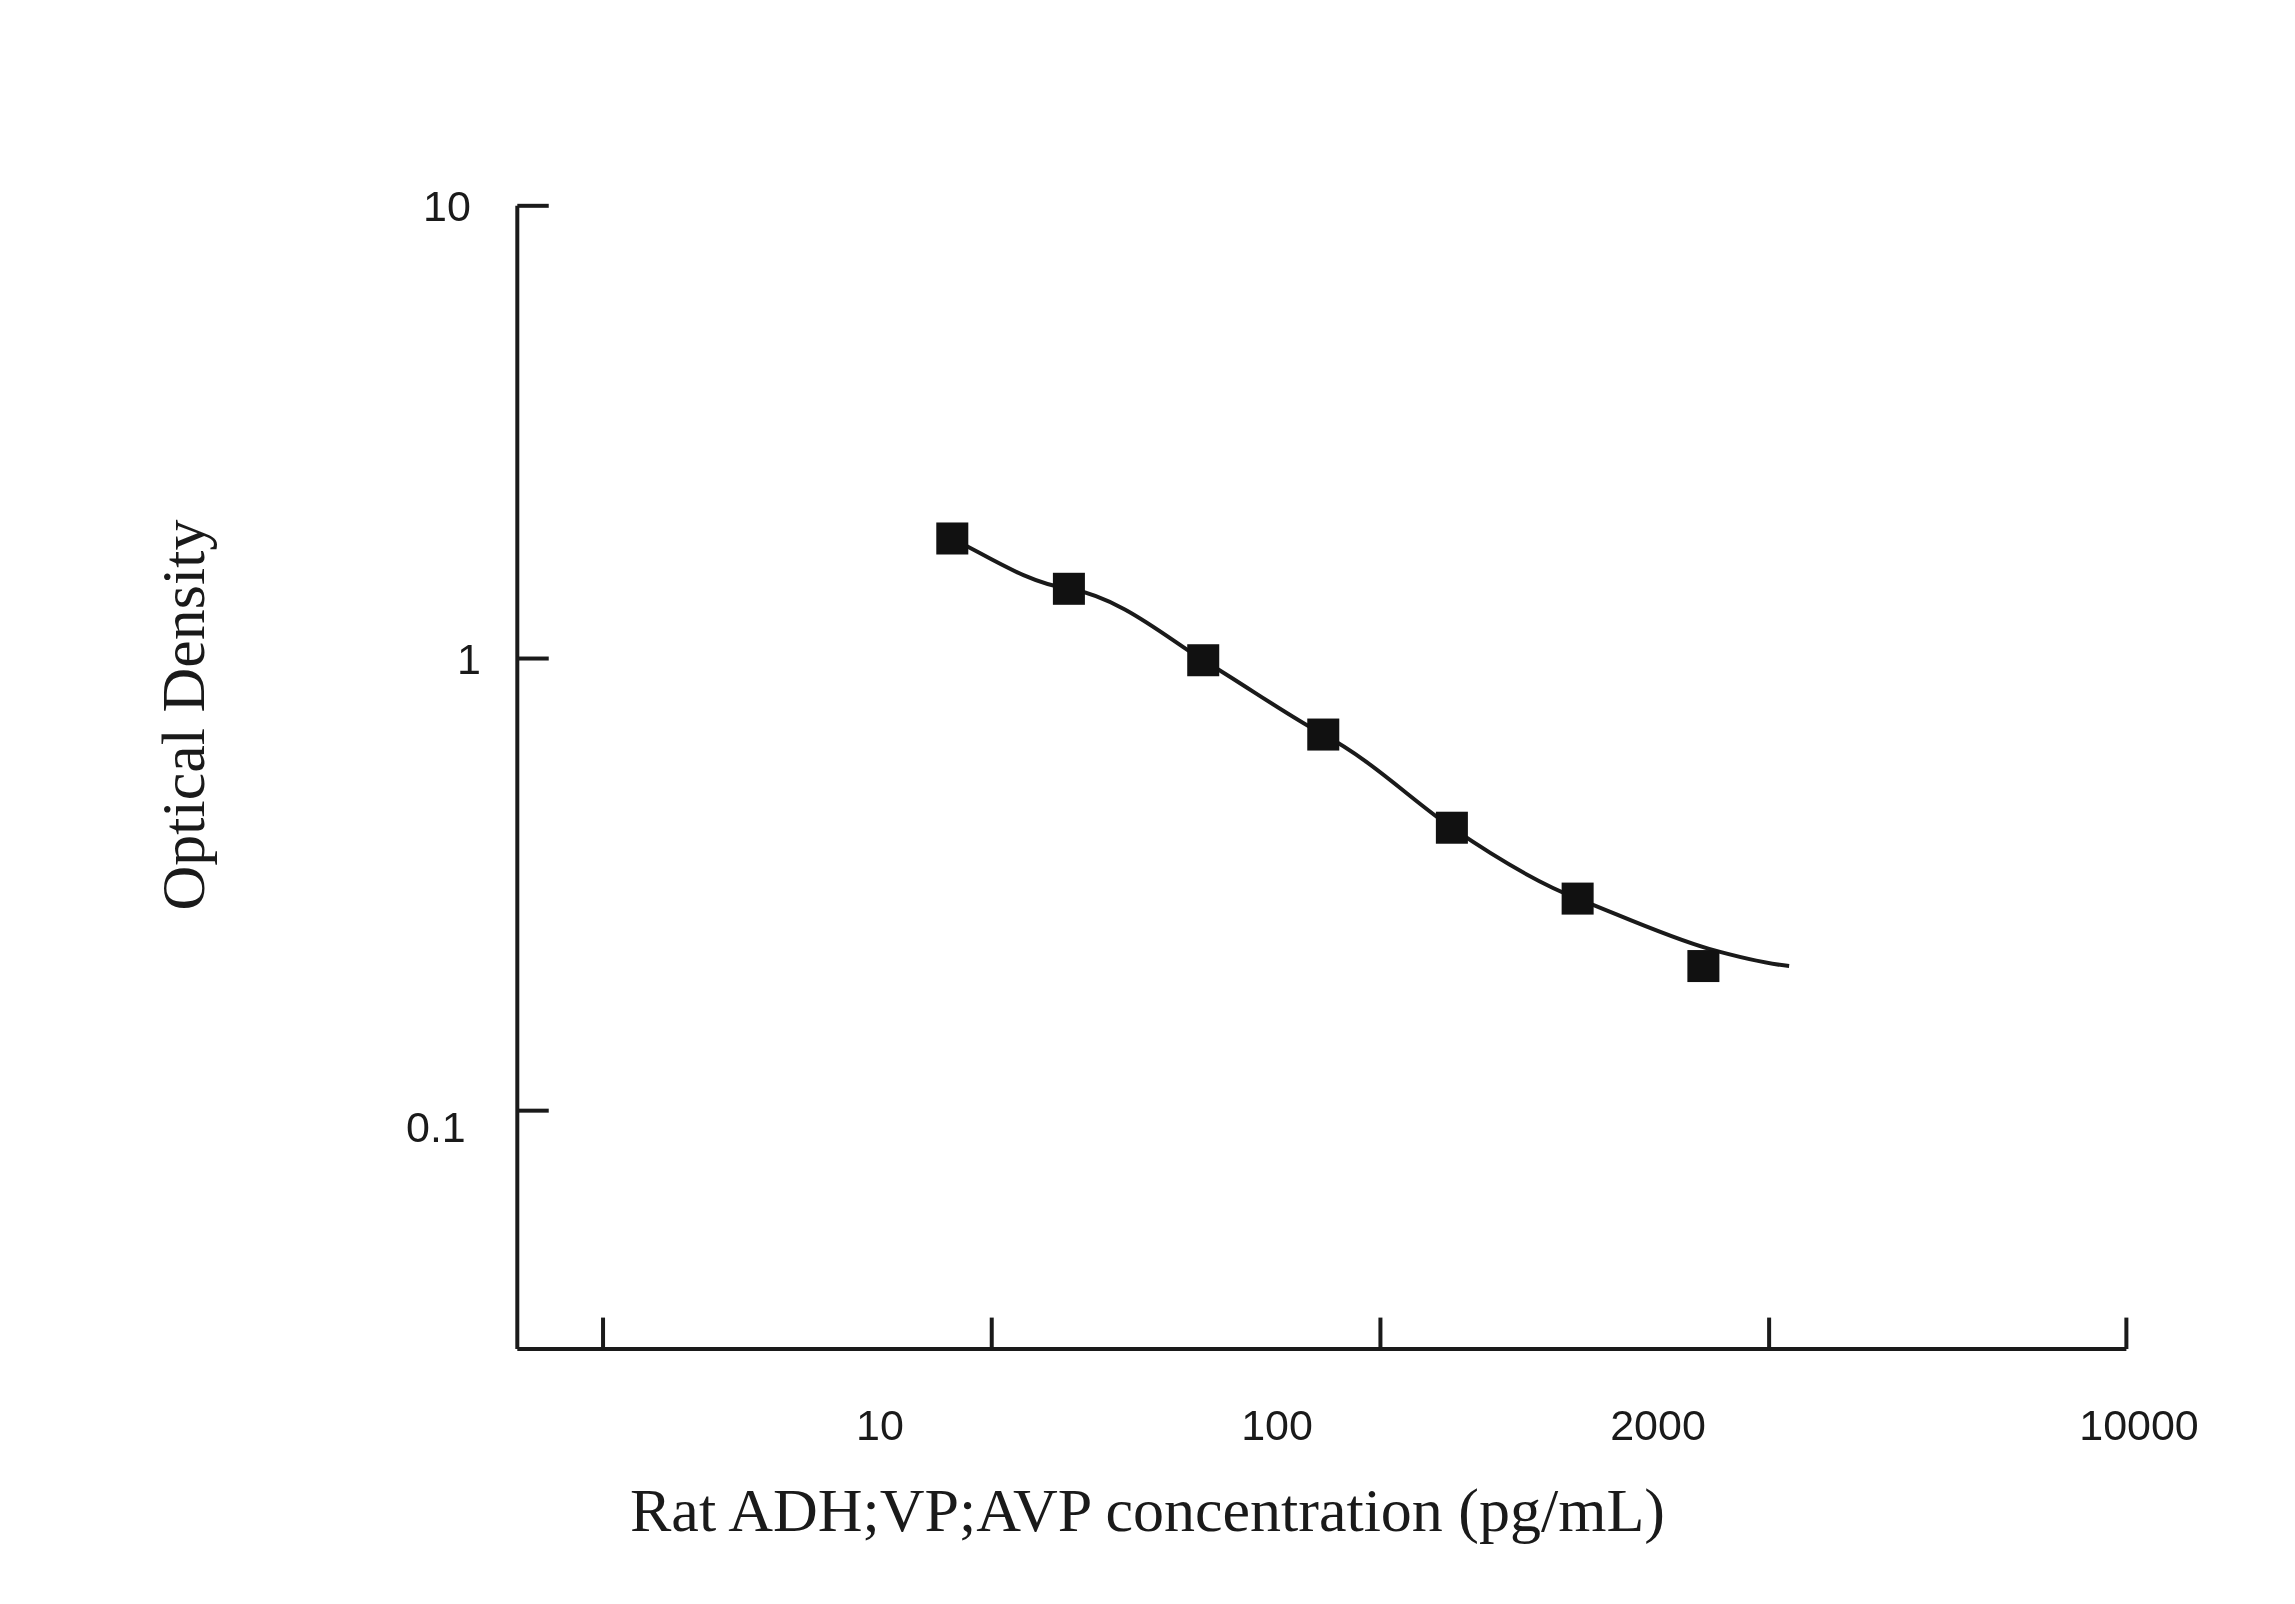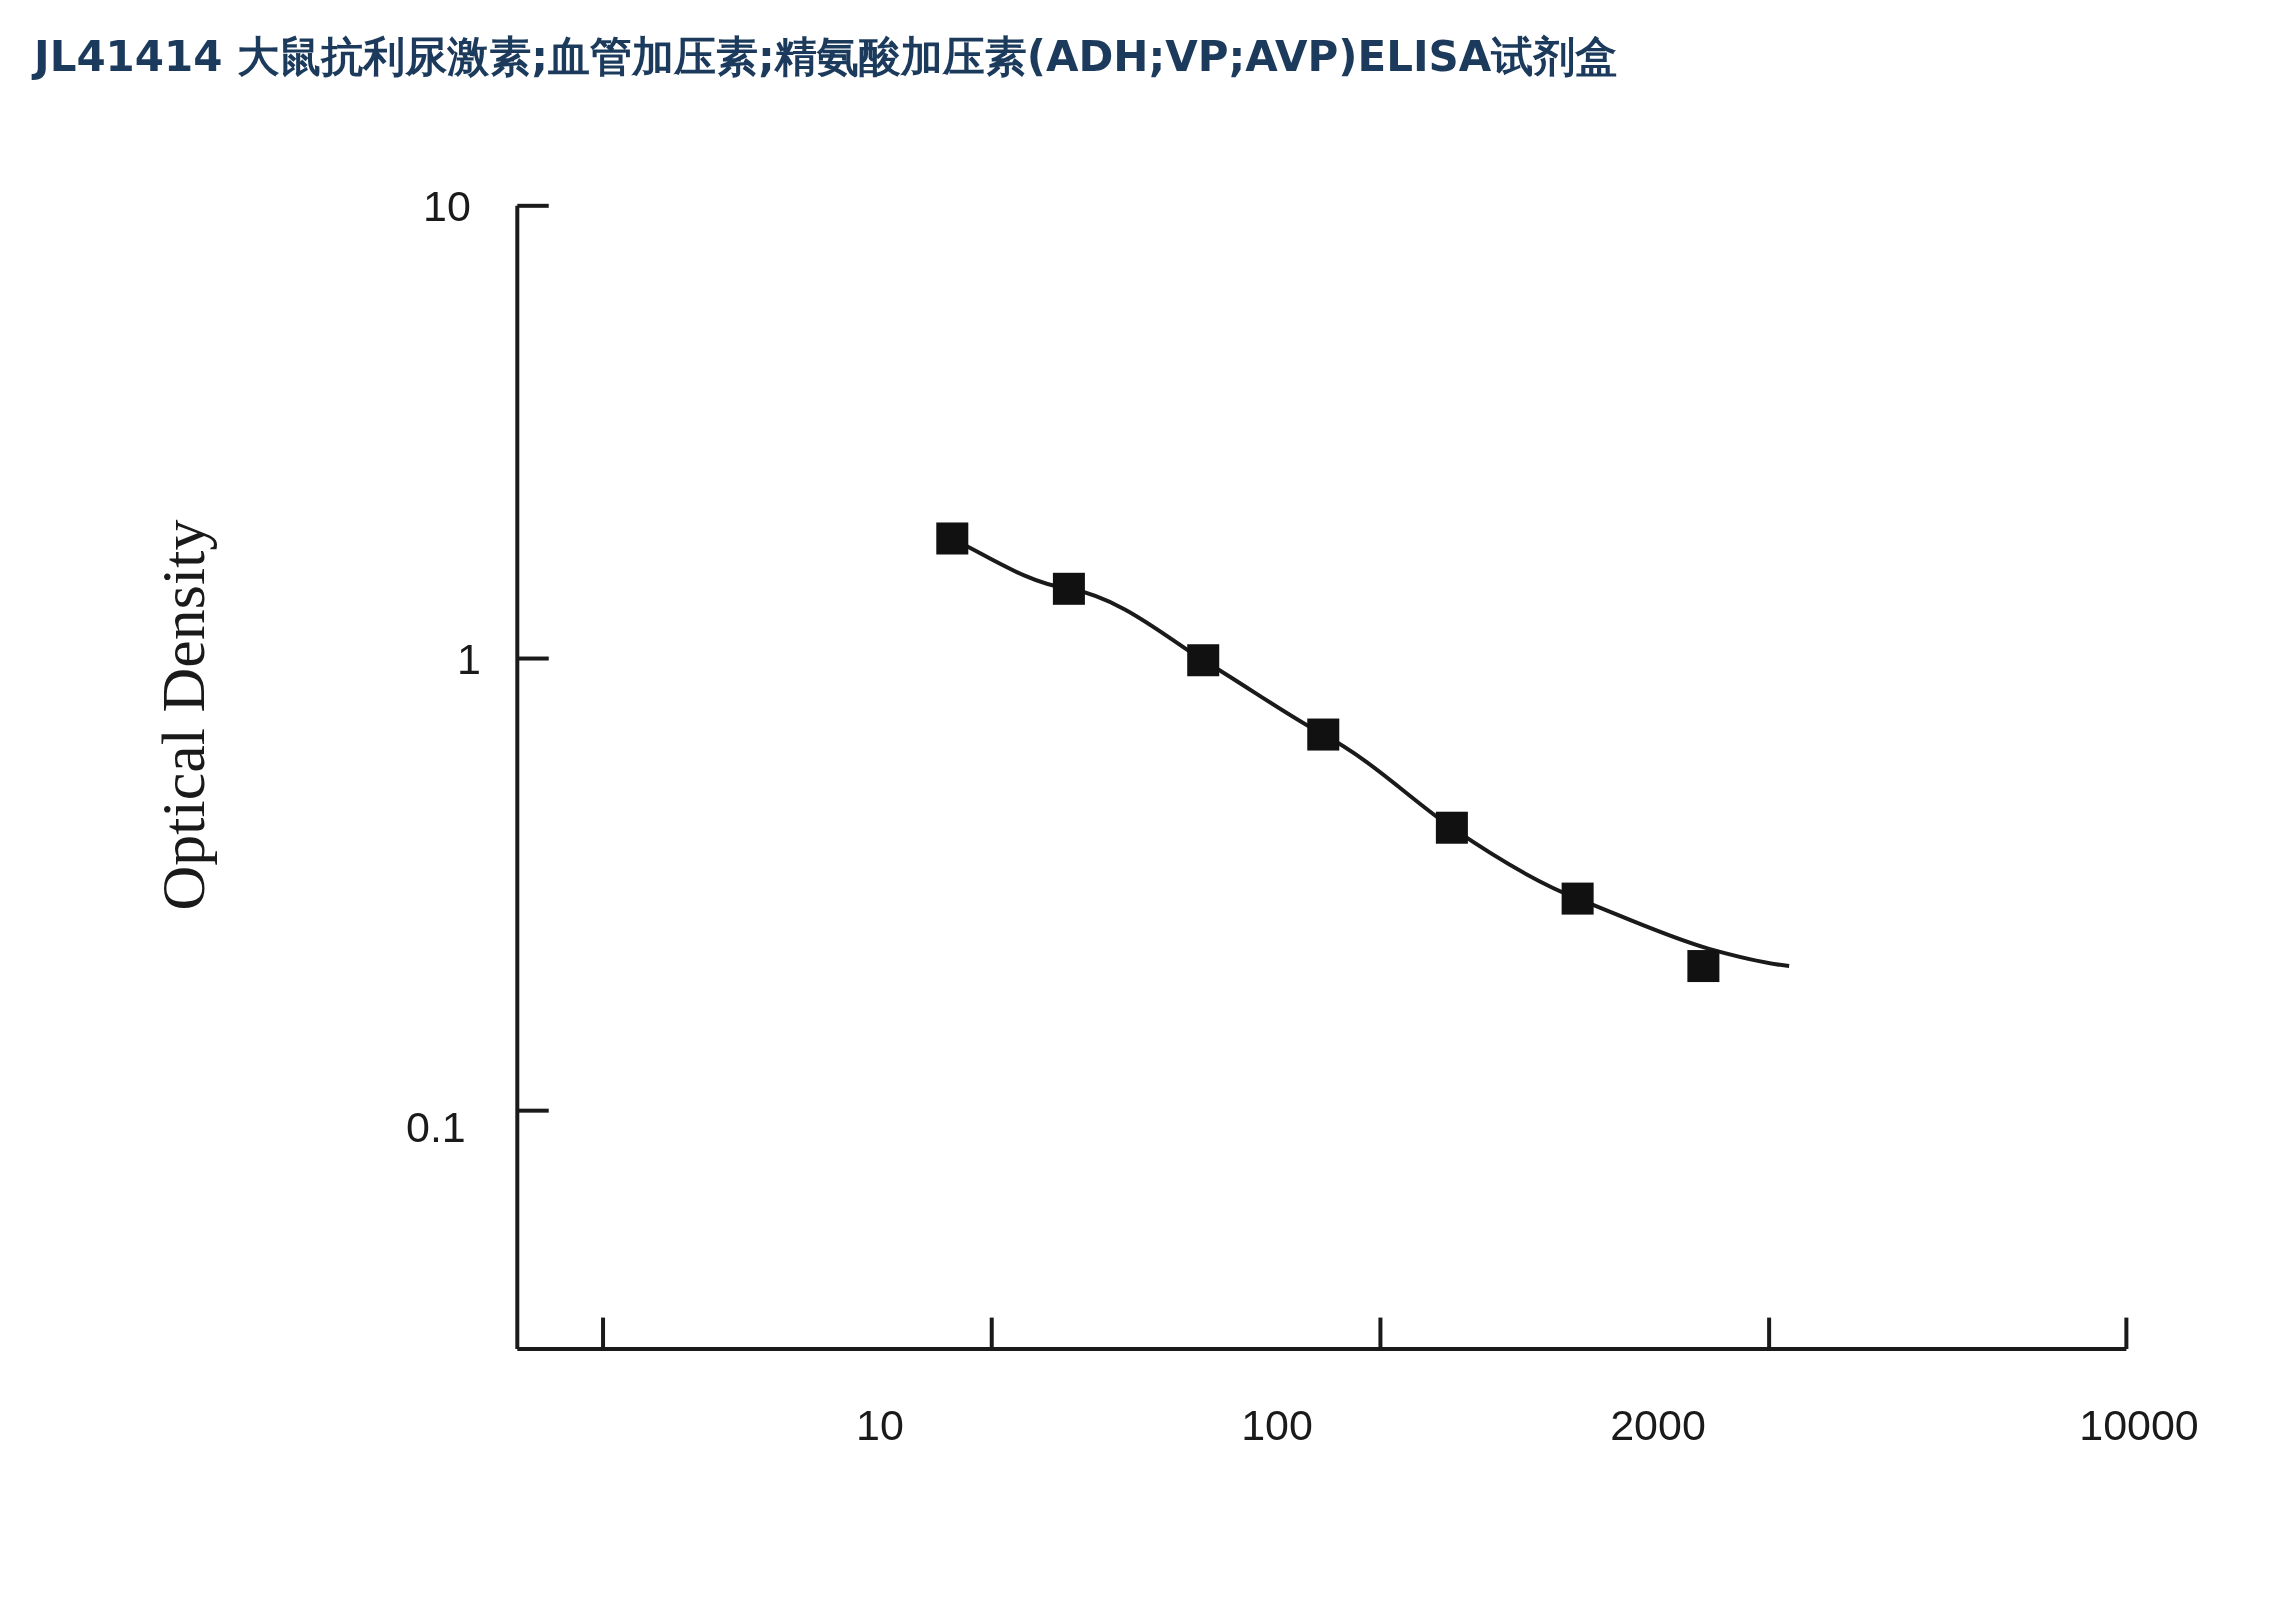--- a/index.html
+++ b/index.html
@@ -69,21 +69,20 @@
   .ytick {
     transform: translateY(-50%);
     text-align: right;
   }
 </style>
 </head>
 <body>
 
 <div class="page">
 
-  <div id="chart-title">JL41414 大鼠抗利尿激素;血管加压素;精氨酸加压素(ADH;VP;AVP)ELISA试剂盒</div>
 
   <svg id="plot-area" viewBox="0 0 4015 2806" xmlns="http://www.w3.org/2000/svg">
 
     <line x1="905" y1="360" x2="905" y2="2360" stroke="#1a1a1a" stroke-width="7"></line>
     <line x1="905" y1="2360" x2="3720" y2="2360" stroke="#1a1a1a" stroke-width="7"></line>
 
     <g stroke="#1a1a1a" stroke-width="7">
       <line x1="905" y1="360" x2="960" y2="360"></line>
       <line x1="905" y1="1152" x2="960" y2="1152"></line>
       <line x1="905" y1="1943" x2="960" y2="1943"></line>
@@ -112,16 +111,17 @@
 
   <div class="tick-label ytick" style="left: 423px; top: 206px;">10</div>
   <div class="tick-label ytick" style="left: 457px; top: 659px;">1</div>
   <div class="tick-label ytick" style="left: 406px; top: 1111px; margin-top: 16px;">0.1</div>
 
   <div class="tick-label xtick" style="left: 880px; top: 1401px;">10</div>
   <div class="tick-label xtick" style="left: 1269px; top: 1401px; margin-left: 8px;">100</div>
   <div class="tick-label xtick" style="left: 1658px; top: 1401px;">2000</div>
   <div class="tick-label xtick" style="left: 2104px; top: 1401px; margin-left: 35px;">10000</div>
 
+  <div class="axis-label" id="xlabel">Rat ADH;VP;AVP concentration (pg/mL)</div>
   <div class="axis-label" id="ylabel">Optical Density</div>
 
 </div>
 
 
 </body></html>

